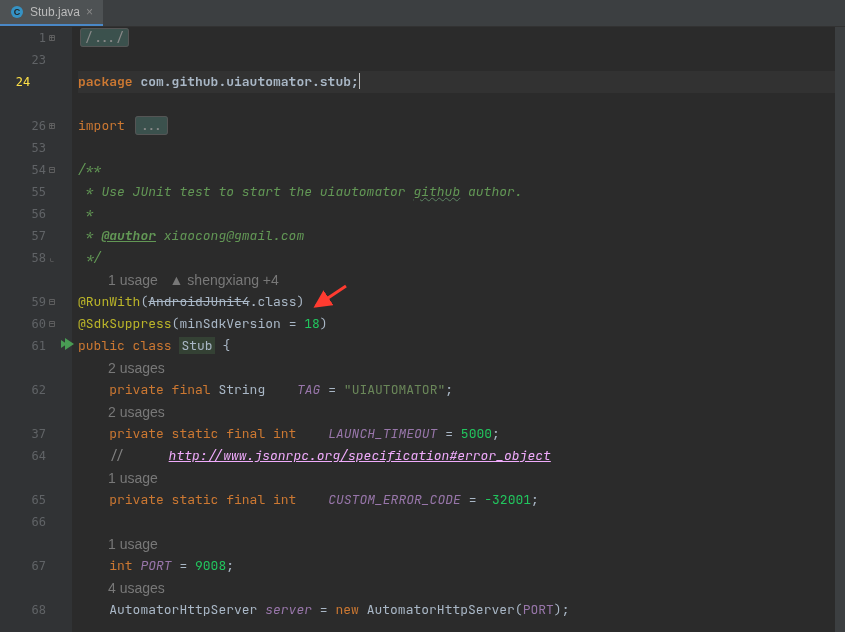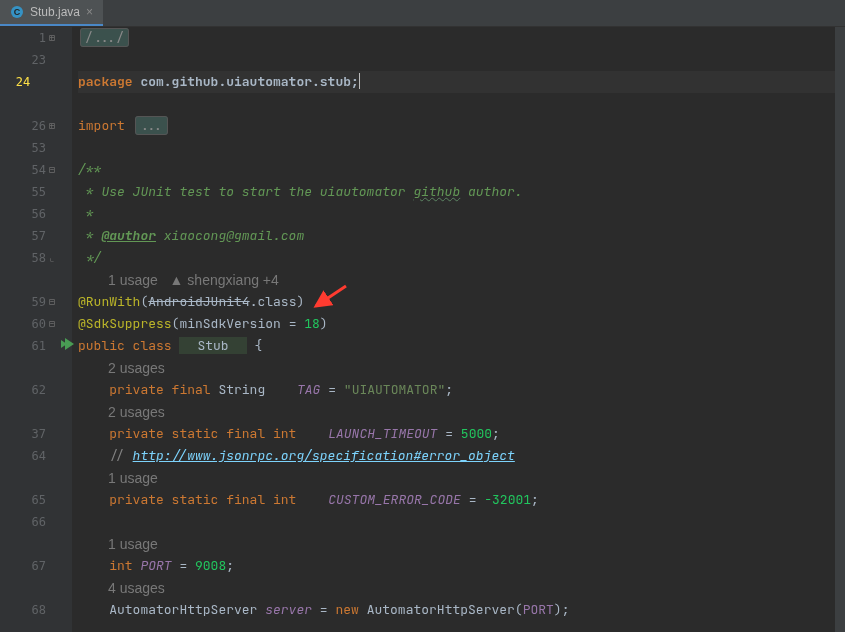--- a/index.html
+++ b/index.html
@@ -108,34 +108,34 @@
   .kw { color: #cc7832; }
   .str { color: #6a8759; }
   .num { color: #22c55e; }
   .cmt { color: #808080; }
   .doc { color: #629755; font-style: italic; }
   .doctag { color: #629755; font-style: italic; text-decoration: underline; font-weight: bold;}
   .anno { color: #bbb529; }
   .field { color: #9876aa; }
   .fielddef { color: #9876aa; font-style: italic; }
   .const { color: #9876aa; font-style: italic; margin-left: 24px; }
-  .link { color: #7dd3fc; text-decoration: underline; font-style: italic;}
+  .link { color: #f0abfc; text-decoration: underline; font-style: italic; margin-left: 36px;}
   .deprecated { text-decoration: line-through; }
   .folded {
     background: #3b514d;
     color: #8a8a8a;
     border: 1px solid #555;
     border-radius: 3px;
     padding: 0 4px;
     margin-left: 2px;
     font-style: normal;
   }
   .hl-class {
     background: #344134;
-    padding: 0 18px;
+    padding: 0 2px;
     text-align: center;
   }
   .wavy {
     text-decoration-line: underline;
     text-decoration-style: wavy;
     text-decoration-color: #5c8362;
     text-decoration-thickness: 1px;
   }
   .caret {
     display: inline-block;

